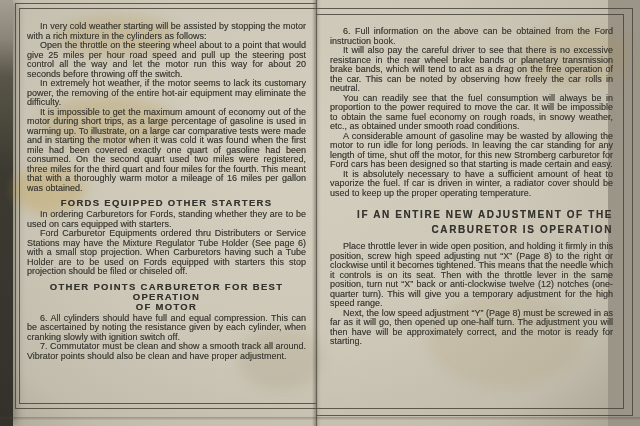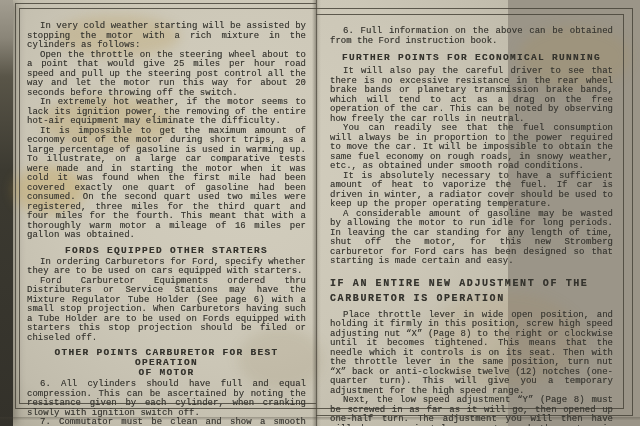--- a/index.html
+++ b/index.html
@@ -1,23 +1,23 @@
 <!DOCTYPE html>
 <html><head>
 <meta charset="utf-8">
 <style>
   html,body { margin:0; padding:0; }
   body {
     width:640px; height:426px; overflow:hidden;
     background:#9b9588;
   }
   .scan {
-    position:relative; width:508px; height:426px;
+    position:relative; width:608px; height:426px;
     background: radial-gradient(ellipse at 48% 38%, #d3cebe 0%, #ccc7b7 52%, #c1bcac 82%, #aba695 100%);
-    font-family:Liberation Mono, monospace;
+    font-family:Liberation Sans, sans-serif;
     color:#3a3933;
   }
   
   .gutter {
     position:absolute; left:0; top:0; width:13px; height:426px;
     background: linear-gradient(180deg, #a39e91 0%, #8a8578 9%, #595548 18%, #3c3a31 40%, #33312a 100%);
     box-shadow: 5px 0 9px -2px rgba(60,56,46,0.45);
   }
   
   .frame { position:absolute; border:1px solid rgba(72,68,58,0.85); }
@@ -50,21 +50,21 @@
   }
   .col-left  { left:27px;  top:22px; width:279px; }
   .col-right { left:330px; top:27px; width:283px; }
   .col p { margin:0; text-indent:13px; }
   .head {
     margin:5px 0 2px; font-weight:bold; text-align:center; text-indent:0;
     font-size:9.5px; line-height:10px; letter-spacing:1.3px; color:#34332d;
   }
   .head .hl { display:block; }
   .head-big {
-    margin:9px 0 5px; font-weight:bold; text-align:left; text-indent:0;
+    margin:9px 0 5px; font-weight:bold; text-align:right; text-indent:0;
     font-size:10px; line-height:15px; letter-spacing:1.6px; color:#34332d;
   }
   .head-big .hl { display:block; }
 </style>
 </head>
 <body>
 
 <div class="scan">
 
   <div class="gutter"></div>
@@ -80,43 +80,42 @@
   <div class="frame fL2"></div>
   <div class="frame fR1"></div>
   <div class="frame fR2"></div>
   <div class="fold"></div>
   <div class="foldline"></div>
   <div class="bottom-edge"></div>
 
   <div class="col col-left">
     <p>In very cold weather starting will be assisted by stopping the motor with a rich mixture in the cylinders as follows:</p>
     <p>Open the throttle on the steering wheel about to a point that would give 25 miles per hour road speed and pull up the steering post control all the way and let the motor run this way for about 20 seconds before throwing off the switch.</p>
-    <p>In extremely hot weather, if the motor seems to lack its ignition power, the removing of the entire hot-air equipment may eliminate the difficulty.</p>
+    <p>In extremely hot weather, if the motor seems to lack its customary power, the removing of the entire hot-air equipment may eliminate the difficulty.</p>
     <p>It is impossible to get the maximum amount of economy out of the motor during short trips, as a large percentage of gasoline is used in warming up.  To illustrate, on a large car comparative tests were made and in starting the motor when it was cold it was found when the first mile had been covered exactly one quart of gasoline had been consumed.  On the second quart used two miles were registered, three miles for the third quart and four miles for the fourth.  This meant that with a thoroughly warm motor a mileage of 16 miles per gallon was obtained.</p>
 
     <div class="head">FORDS EQUIPPED OTHER STARTERS</div>
-    <p>In ordering Carburetors for Ford, specify whether they are to be used on cars equipped with starters.</p>
+    <p>In ordering Carburetors for Fords, standing whether they are to be used on cars equipped with starters.</p>
     <p>Ford Carburetor Equipments ordered thru Distributers or Service Stations may have the Mixture Regulator Tube Holder (See page 6) with a small stop projection.  When Carburetors having such a Tube Holder are to be used on Fords equipped with starters this stop projection should be filed or chiseled off.</p>
 
     <div class="head">
       <span class="hl">OTHER POINTS CARBURETOR FOR BEST OPERATION</span>
       <span class="hl">OF MOTOR</span>
     </div>
     <p>6.  All cylinders should have full and equal compression. This can be ascertained by noting the resistance given by each cylinder, when cranking slowly with ignition switch off.</p>
     <p>7.  Commutator must be clean and show a smooth track all around.  Vibrator points should also be clean and have proper adjustment.</p>
   </div>
 
   <div class="col col-right">
     <p>6.  Full information on the above can be obtained from the Ford instruction book.</p>
 
-    <div class="head" style="margin-top:7px; margin-bottom:4px;">FURTHER POINTS FOR ECONOMICAL RUNNING</div>
     <p>It will also pay the careful driver to see that there is no excessive resistance in the rear wheel brake bands or planetary transmission brake bands, which will tend to act as a drag on the free operation of the car.  This can be noted by observing how freely the car rolls in neutral.</p>
     <p>You can readily see that the fuel consumption will always be in proportion to the power required to move the car.  It will be impossible to obtain the same fuel economy on rough roads, in snowy weather, etc., as obtained under smooth road conditions.</p>
+    <p>A considerable amount of gasoline may be wasted by allowing the motor to run idle for long periods.  In leaving the car standing for any length of time, shut off the motor, for this new Stromberg carburetor for Ford cars has been designed so that starting is made certain and easy.</p>
     <p>It is absolutely necessary to have a sufficient amount of heat to vaporize the fuel.  If car is driven in winter, a radiator cover should be used to keep up the proper operating temperature.</p>
-    <p>A considerable amount of gasoline may be wasted by allowing the motor to run idle for long periods.  In leaving the car standing for any length of time, shut off the motor, for this new Stromberg carburetor for Ford cars has been designed so that starting is made certain and easy.</p>
 
     <div class="head-big">
       <span class="hl">IF AN ENTIRE NEW ADJUSTMENT OF THE</span>
       <span class="hl">CARBURETOR IS OPERATION</span>
     </div>
     <p>Place throttle lever in wide open position, and holding it firmly in this position, screw high speed adjusting nut “X” (Page 8) to the right or clockwise until it becomes tightened. This means that the needle which it controls is on its seat. Then with the throttle lever in the same position, turn nut “X” back or anti-clockwise twelve (12) notches (one-quarter turn). This will give you a temporary adjustment for the high speed range.</p>
     <p>Next, the low speed adjustment “Y” (Page 8) must be screwed in as far as it will go, then opened up one-half turn. The adjustment you will then have will be approximately correct, and the motor is ready for starting.</p>
   </div>
 
 </div>

